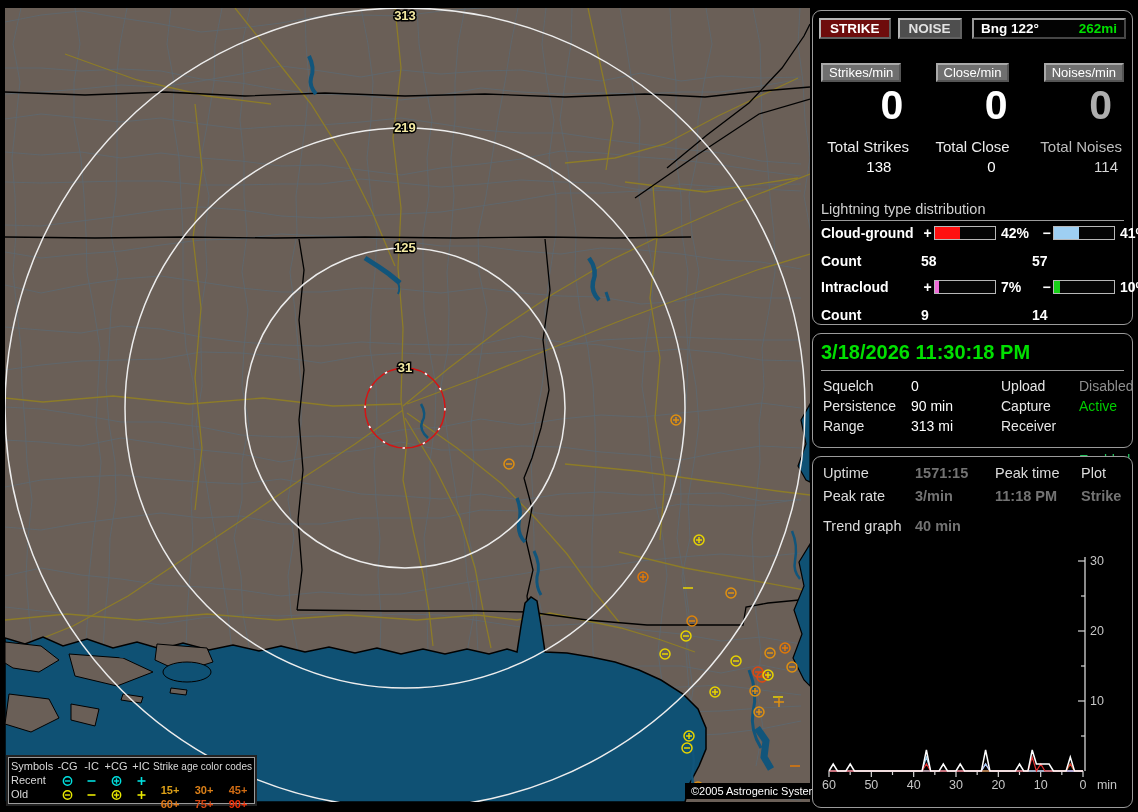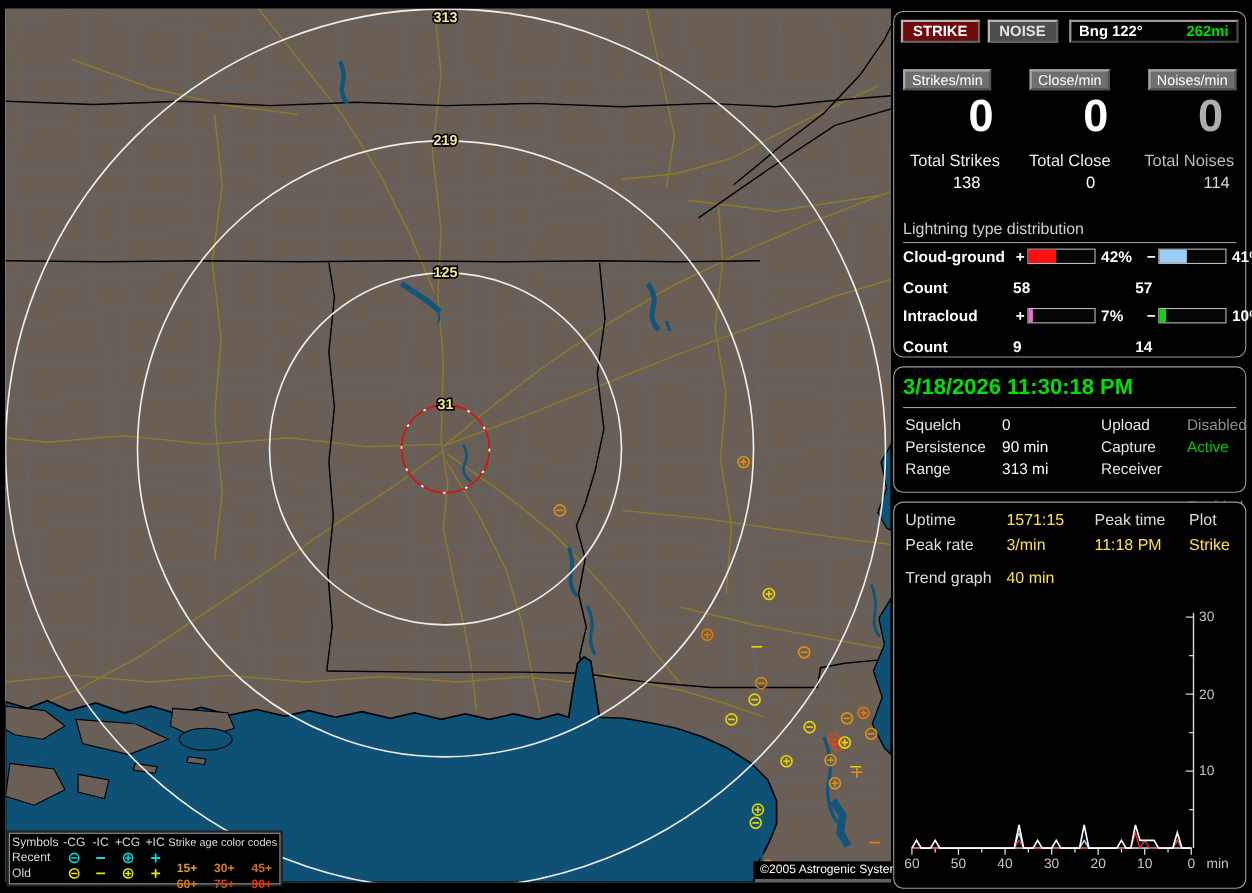--- a/index.html
+++ b/index.html
@@ -1,19 +1,19 @@
 <!DOCTYPE html>
 <html><head>
 <meta charset="utf-8">
 <style>
   html,body{margin:0;padding:0;background:#000;}
   #screen{position:relative;width:1138px;height:812px;background:#000;overflow:hidden;
           font-family:"Liberation Sans",sans-serif;}
   
-  #map-pane{position:absolute;left:5px;top:8px;width:805px;height:794px;background:#ffffff;}
+  #map-pane{position:absolute;left:5px;top:8px;width:805px;height:794px;background:#84cc16;}
   #map-svg{display:block;width:805px;height:794px;}
   .ringlab{fill:#f3e9a2;font-size:13px;font-weight:bold;stroke:#000;stroke-width:3px;paint-order:stroke;
            font-family:"Liberation Sans",sans-serif;}
   
   #legend{position:absolute;left:3px;top:749px;width:247px;height:47px;background:#000;
           border:1px solid #9a9a9a;box-shadow:0 0 0 2px #222;box-sizing:border-box;
           display:grid;grid-template-columns:44px 25px 23px 26px 24px 34px 34px 34px;
           grid-auto-rows:14px;align-items:center;padding:1px 2px;font-size:11px;color:#d8d8d8;}
   #legend .hdr{color:#d8d8d8;}
   #legend .agehdr{grid-column:6/9;font-size:10px;white-space:nowrap;}
@@ -72,21 +72,21 @@
   
   #clock{position:absolute;top:7px;left:8px;right:8px;font-size:20px;font-weight:bold;color:#00e000;
          border-bottom:1px solid #9b9b9b;padding-bottom:6px;}
   .srow{position:absolute;left:10px;right:6px;display:grid;
         grid-template-columns:88px 90px 78px auto;font-size:14px;color:#e6e6e6;}
   .srow .v{color:#fff;}
   #srow0{top:44px;} #srow1{top:64px;} #srow2{top:84px;}
   
   .urow{position:absolute;left:10px;right:6px;display:grid;
         grid-template-columns:92px 80px 86px auto;font-size:14.5px;color:#dcdcdc;}
-  .urow .v{color:#fde047;}
+  .urow .v{color:#737373;font-weight:bold;}
   #urow0{top:8px;} #urow1{top:31px;} #urow2{top:61px;}
   #trend-svg{position:absolute;left:2px;top:76px;}
   .ticktext{fill:#c6c6c6;font-size:12.5px;font-family:"Liberation Sans",sans-serif;}
 </style>
 </head>
 <body>
 
 <div id="screen">
 
   <div id="map-pane">

